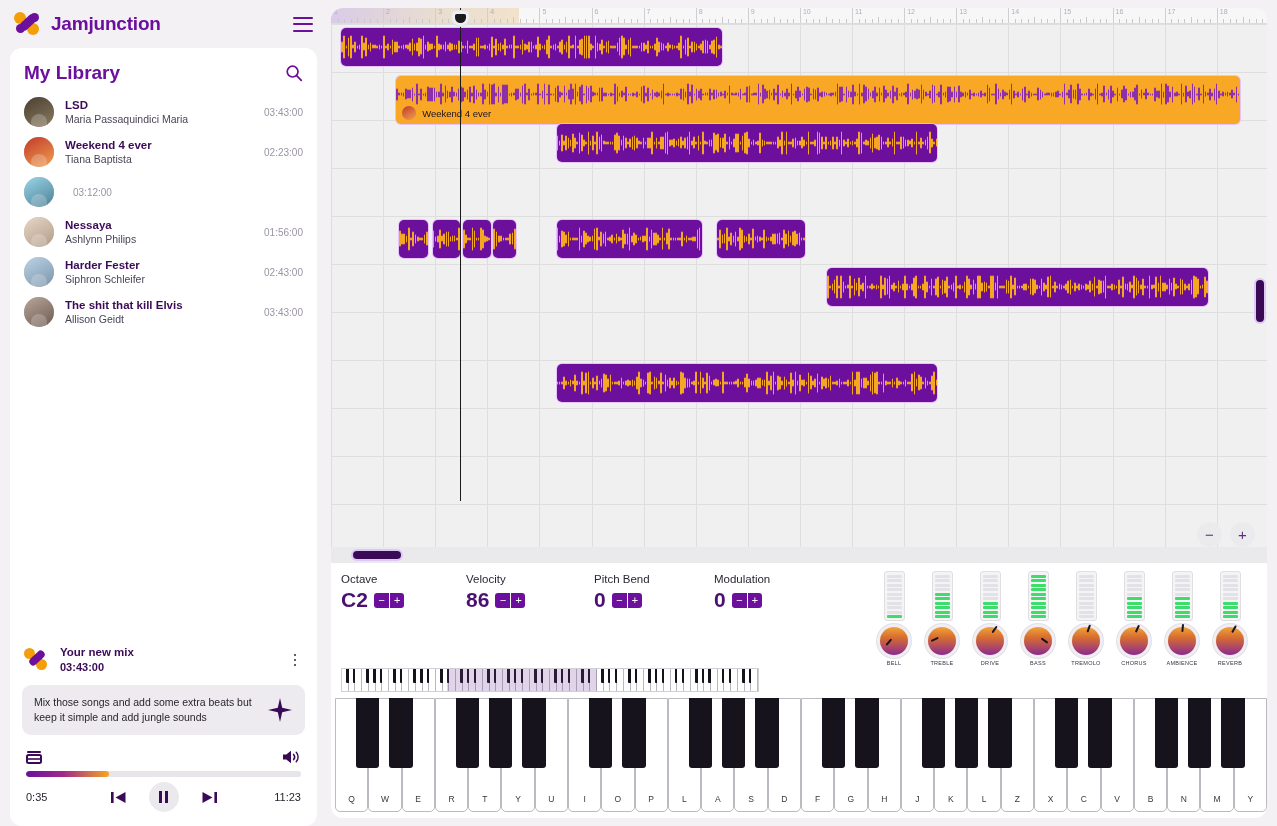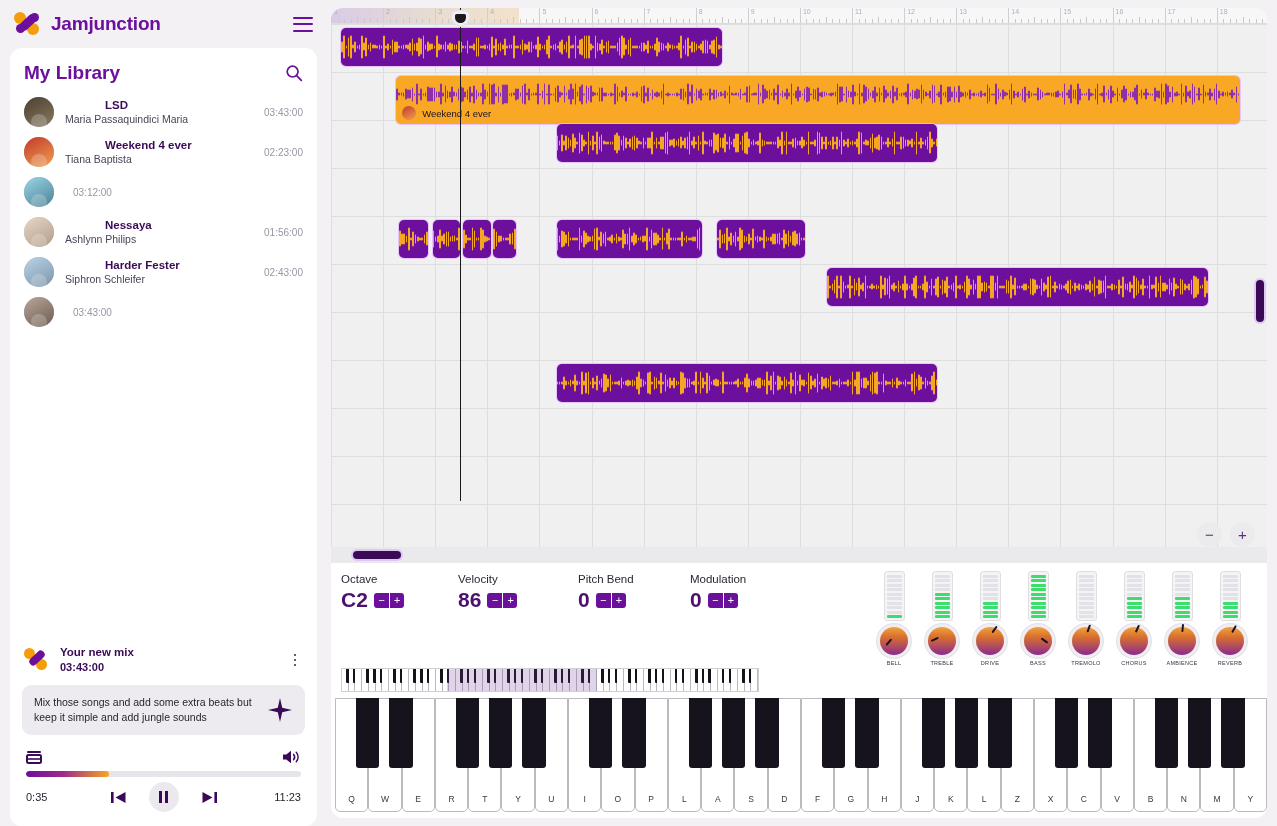--- a/index.html
+++ b/index.html
@@ -31,21 +31,21 @@
   .libtitle { font-size:19px; font-weight:bold; color:#6b0f9c; }
   .search-icon { margin-left:auto; width:18px; height:18px; }
   .search-icon svg { display:block; }
 
   .tracklist { flex: 0 0 auto; padding: 0 0 4px 0; }
   .track { display:flex; align-items:center; padding: 5px 14px; cursor:pointer; }
   .avatar { width:30px; height:30px; border-radius:50%; flex:0 0 30px; margin-right:11px;
             background:#c9c2cf; overflow:hidden; position:relative; }
   .avatar .ph { position:absolute; inset:0; }
   .tmeta { flex:1 1 auto; min-width:0; }
-  .ttitle { font-size:11.5px; font-weight:bold; color:#3b0a57; line-height:14px; white-space:nowrap; overflow:hidden;margin-left:40px; }
+  .ttitle { font-size:11.5px; font-weight:bold; color:#3b0a57; line-height:14px; white-space:nowrap; overflow:hidden; }
   .tartist { font-size:10.5px; color:#4b4357; line-height:14px; white-space:nowrap; overflow:hidden; }
   .tdur { font-size:10px; color:#9b93a3; flex:0 0 auto; margin-left:8px; }
 
   .libspacer { flex:1 1 auto; }
 
   
   .nowplaying { display:flex; align-items:center; padding: 8px 14px 10px 14px; }
   .np-logo { width:26px;height:24px;position:relative;margin-right:10px;}
   .np-logo .c1{position:absolute;width:11px;height:11px;border-radius:50%;background:#f59e0b;left:0;top:0;}
   .np-logo .c2{position:absolute;width:11px;height:11px;border-radius:50%;background:#f59e0b;left:12px;top:11px;}
@@ -115,21 +115,21 @@
   .zbtn { width:25px;height:25px;border-radius:50%;background:#ebebed;
           display:flex;align-items:center;justify-content:center; cursor:pointer; color:#5a2e7a; font-size:15px;}
   .vscroll { position:absolute; right:3px; width:8px; background:#3b0a57; border-radius:4px;
              box-shadow: 0 0 0 2px rgba(220,190,245,.8); }
   .hscroll { position:absolute; left:22px; bottom:4px; height:8px; width:48px; background:#3b0a57;
              border-radius:4px; box-shadow: 0 0 0 2px rgba(220,190,245,.8);}
   .tl-bottombar { position:absolute; left:0; right:0; bottom:0; height:16px; background:#eaeaec; }
 
   
   .ctrlrow { flex:0 0 88px; display:flex; align-items:flex-start; padding: 8px 14px 0 10px; }
-  .ctrls { display:flex; gap:0; }
+  .ctrls { display:flex; gap:8px; }
   .ctrl { margin-right:0; }
   .ctrl-label { font-size:11.5px; color:#2c2634; line-height:16px; }
   .ctrl-valrow { display:flex; align-items:center; gap:6px; margin-top:1px; }
   .ctrl-val { font-size:21px; font-weight:bold; color:#4b1070; line-height:24px; }
   .pm { display:flex; }
   .pm i { width:15px; height:15px; background:#6b0f9c; color:#fff; font-size:11px; line-height:15px;
           text-align:center; display:block; cursor:pointer; }
   .pm i:first-child { border-radius:3px 0 0 3px; }
   .pm i:last-child { border-radius:0 3px 3px 0; border-left:1px solid #fff; }
 
@@ -244,20 +244,24 @@
             <div class="tmeta">
               <div class="ttitle">Harder Fester</div>
               <div class="tartist">Siphron Schleifer</div>
             </div>
             <div class="tdur">02:43:00</div>
           </div>
           <div class="track">
             <div class="avatar">
               <div class="ph" style="background:linear-gradient(150deg,#b9a79a,#6d5a50)"></div>
               <div style="position:absolute;left:50%;top:55%;width:16px;height:16px;margin-left:-8px;border-radius:50%;background:rgba(255,255,255,.22)"></div>
+            </div>
+            <div class="tmeta">
+              <div class="ttitle">The shit that kill Elvis</div>
+              <div class="tartist">Allison Geidt</div>
             </div>
             <div class="tdur">03:43:00</div>
           </div>
         </div>
 
       <div class="libspacer"></div>
 
       <div class="nowplaying">
         <div class="np-logo">
           <div class="c1"></div>

